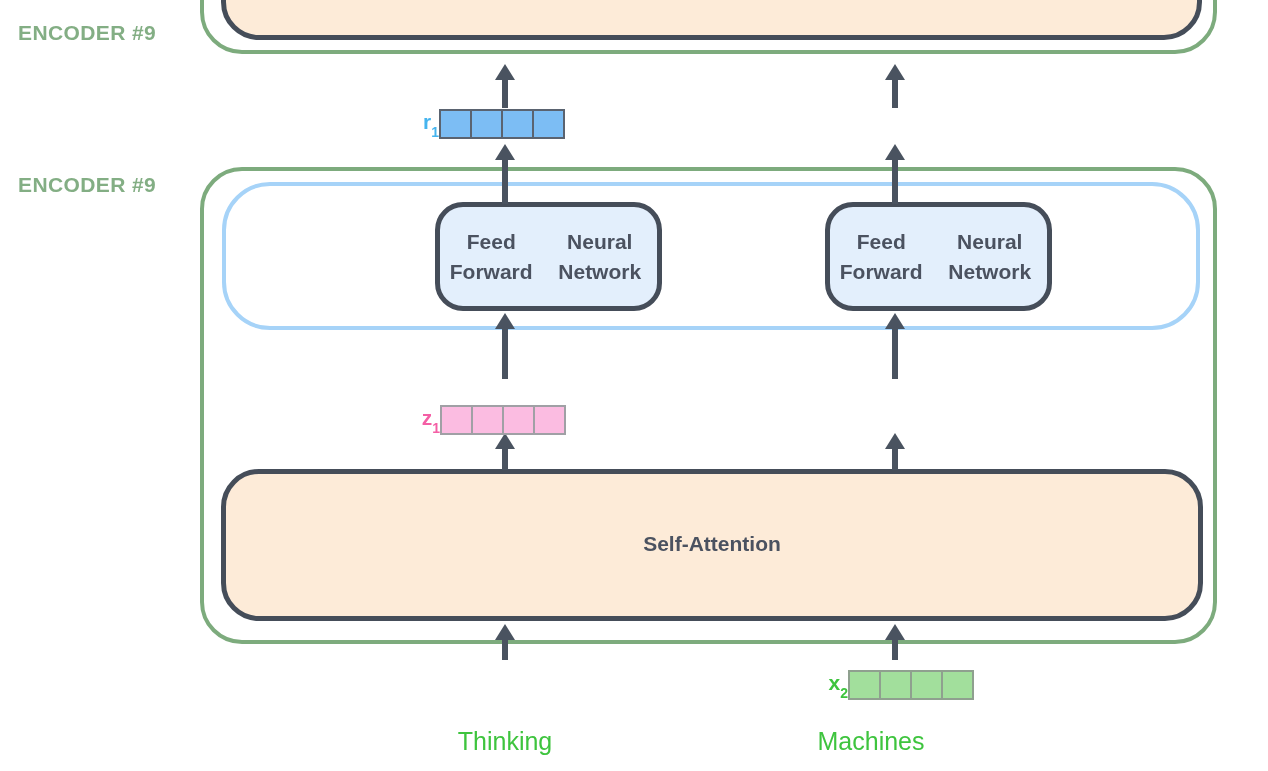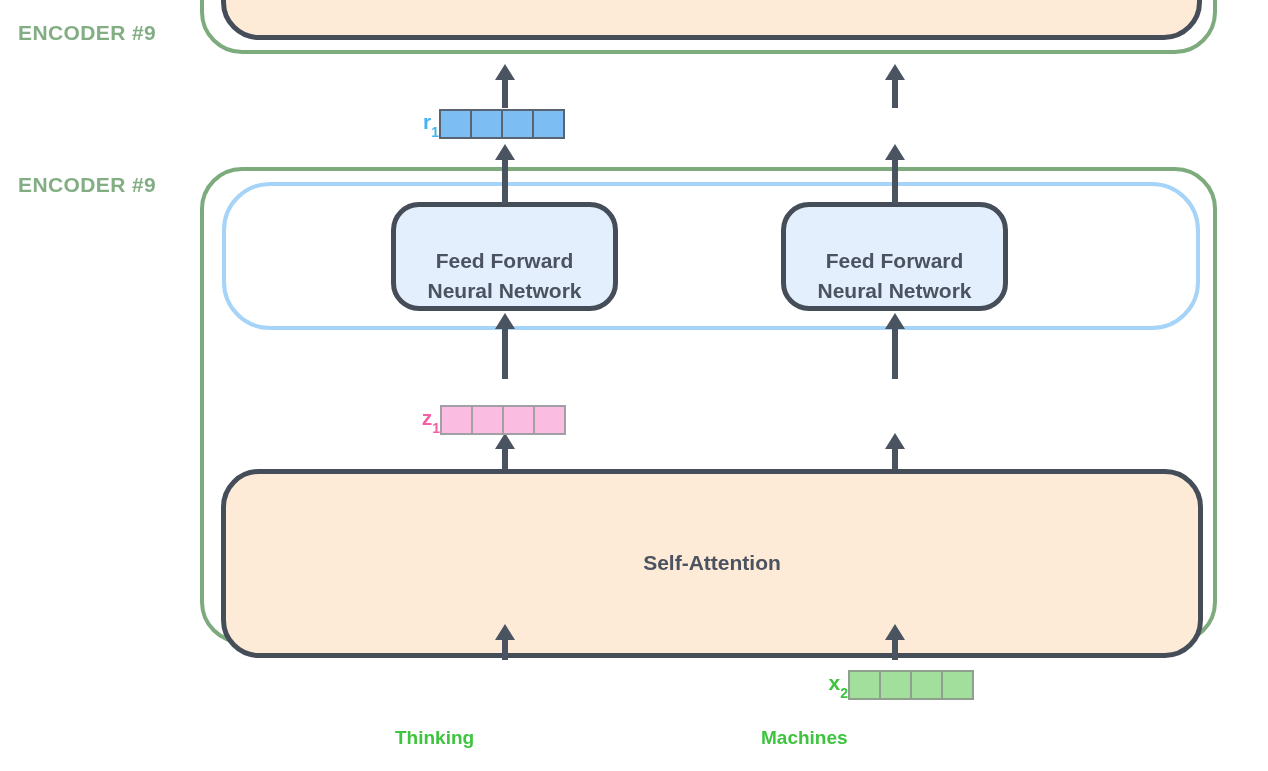--- a/index.html
+++ b/index.html
@@ -11,21 +11,21 @@
     background: #ffffff;
     font-family: "Liberation Sans", "DejaVu Sans", sans-serif;
   }
 
   
   .box { position: absolute; box-sizing: border-box; background: transparent; }
   .green-box   { border: 4px solid var(--green-border); border-radius: 42px; z-index: 1; }
   .peach-box   { border: 5px solid var(--dark-border); border-radius: 38px; background: var(--peach-fill); z-index: 2; }
   .blue-wrap   { border: 4px solid var(--blue-container-border); border-radius: 48px; z-index: 1; }
   .ffnn-box    { border: 5px solid var(--dark-border); border-radius: 28px; background: var(--ffnn-fill); z-index: 3;
-                 display: flex; flex-direction: column; align-items: center; justify-content: flex-end; }
+                 display: flex; flex-direction: row; align-items: center; justify-content: center; margin-left: 44px; }
 
   .block-text { color: var(--dark-text); font-size: 21px; font-weight: 600; line-height: 30px; text-align: center; }
 
   .sa-label { position: absolute; left: 0; right: 0; text-align: center; top: 50%; transform: translateY(-54%); }
 
   
   .enc-label {
     position: absolute; left: 18px;
     color: var(--green-label);
     font-size: 21px; font-weight: 700; letter-spacing: 0.4px;
@@ -57,22 +57,22 @@
   .r2-row .cell     { border-color: var(--r2-border); }
 
   .z-row .vec-label { color: var(--z-label); }
   .z-row .cell      { background: var(--z-fill); border-color: var(--z-border); }
 
   .x-row .vec-label { color: var(--x-label); }
   .x-row .cell      { background: var(--x-fill); border-color: var(--x-border); }
 
   
   .word {
-    position: absolute; width: 220px; top: 727px;
-    color: var(--x-label); font-size: 19px; font-weight: 700; z-index: 6;
+    position: absolute; width: 220px; text-align: center; top: 727px;
+    color: var(--x-label); font-size: 25px; font-weight: 400; z-index: 6;
   }
 </style>
 </head>
 <body>
 
 <div id="stage">
 
   <div class="box green-box" style="left:200px; top:-62px; width:1017px; height:116px;"></div>
   <div class="box peach-box" style="left:221px; top:-82px; width:981px; height:122px;"></div>
   <div class="enc-label" style="top:21px;">ENCODER #9</div>
@@ -140,21 +140,21 @@
 
   <div class="arrow" style="left:495px; top:433px; height:37px;">
     <div class="head"></div>
     <div class="stem"></div>
   </div>
   <div class="arrow" style="left:885px; top:433px; height:37px;">
     <div class="head"></div>
     <div class="stem"></div>
   </div>
 
-  <div class="box peach-box" style="left:221px; top:469px; width:982px; height:189px;">
+  <div class="box peach-box" style="left:221px; top:469px; width:982px; height:152px;">
     <div class="block-text sa-label">Self-Attention</div>
   </div>
 
   <div class="arrow" style="left:495px; top:624px; height:36px;">
     <div class="head"></div>
     <div class="stem"></div>
   </div>
   <div class="arrow" style="left:885px; top:624px; height:36px;">
     <div class="head"></div>
     <div class="stem"></div>

